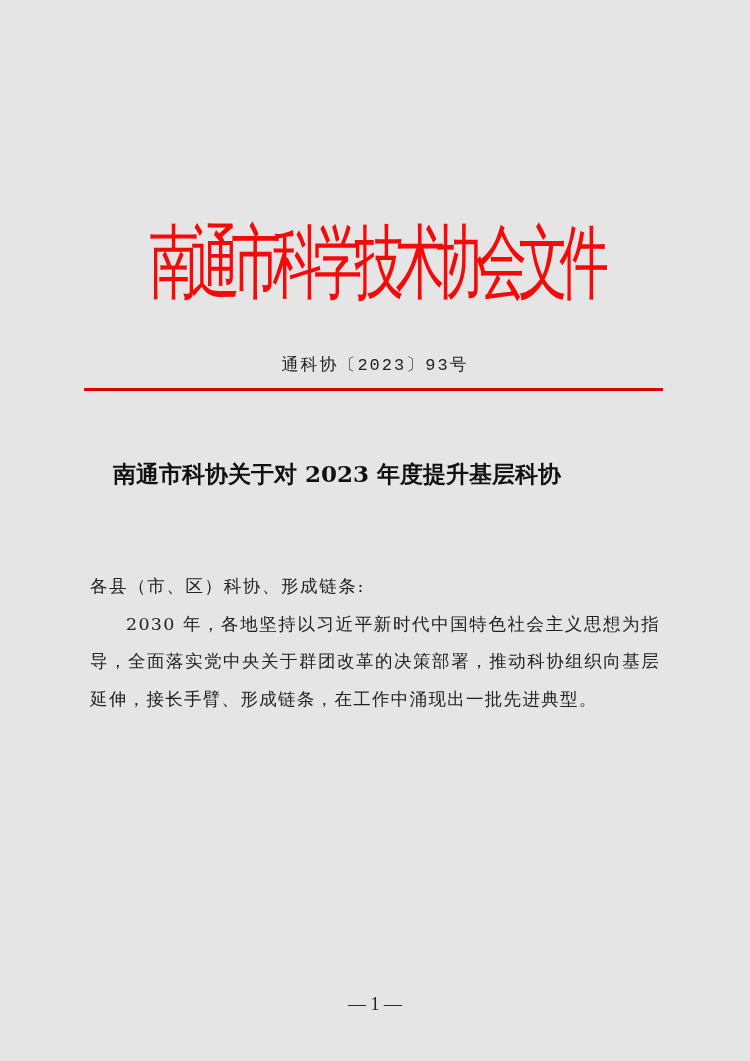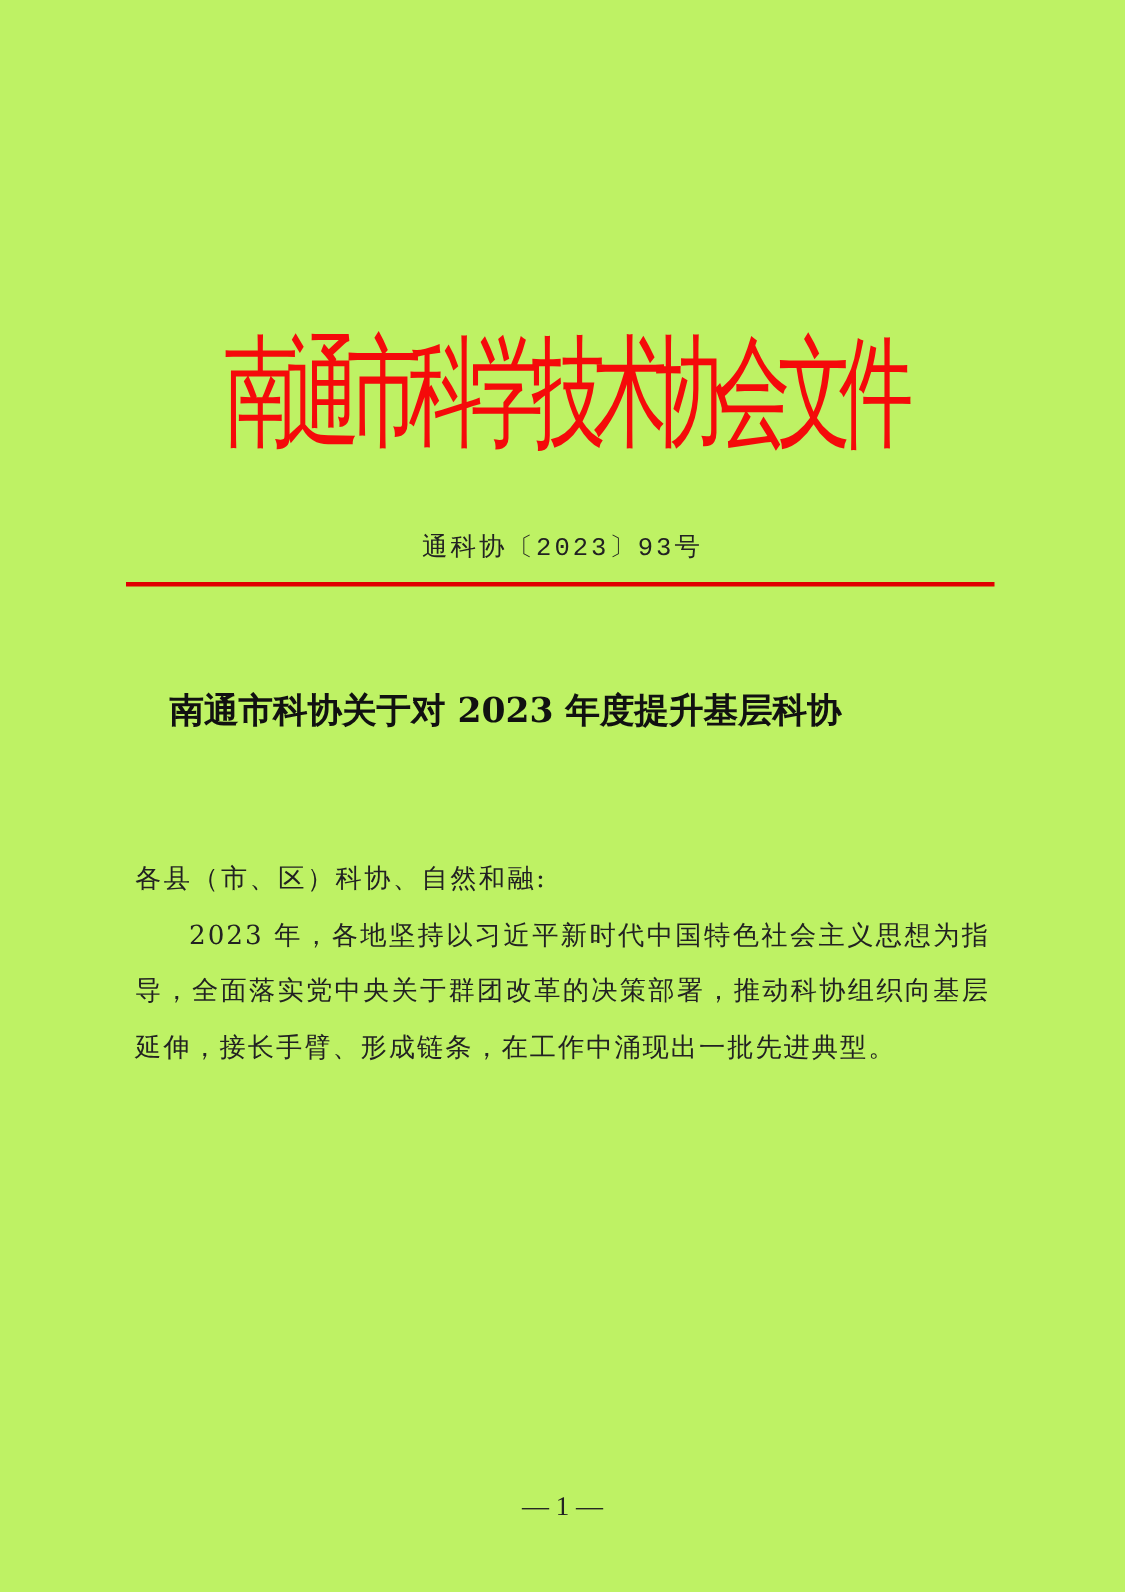--- a/index.html
+++ b/index.html
@@ -1,17 +1,17 @@
 <!DOCTYPE html>
 <html><head>
   <meta charset="utf-8">
   <style>
     html, body { margin: 0; padding: 0; background: #ffffff; }
     body { width: 750px; height: 1061px; position: relative; overflow: hidden; }
-    .page { position: absolute; left: 0; top: 0; width: 750px; height: 1061px; background: #bef264; }
+    .page { position: absolute; left: 0; top: 0; width: 750px; height: 1061px; background: #e5e5e5; }
 
     .masthead {
       position: absolute; left: 0; top: 214px; width: 750px; height: 96px;
       text-align: center; color: #f50a0a;
       font-family: "DejaVu Serif", "Liberation Serif", serif;
       font-size: 60px; line-height: 96px; letter-spacing: -10px;
       transform: scaleY(1.35); transform-origin: center center;
       font-weight: normal;
       padding-left: 0;
     }
@@ -58,19 +58,19 @@
 
   <div class="docnum">通科协〔2023〕93号</div>
 
   <div class="red-rule"></div>
 
   <div class="title">
     <div>南通市科协关于对 2023 年度提升基层科协</div>
   </div>
 
   <div class="body">
-    <p class="salutation">各县（市、区）科协、自然和融:</p>
-    <p class="indent">2023 年，各地坚持以习近平新时代中国特色社会主义思想为指导，全面落实党中央关于群团改革的决策部署，推动科协组织向基层延伸，接长手臂、形成链条，在工作中涌现出一批先进典型。</p>
+    <p class="salutation">各县（市、区）科协、形成链条:</p>
+    <p class="indent">2030 年，各地坚持以习近平新时代中国特色社会主义思想为指导，全面落实党中央关于群团改革的决策部署，推动科协组织向基层延伸，接长手臂、形成链条，在工作中涌现出一批先进典型。</p>
   </div>
 
   <div class="page-number">— 1 —</div>
 
 </div>
 
 </body></html>

